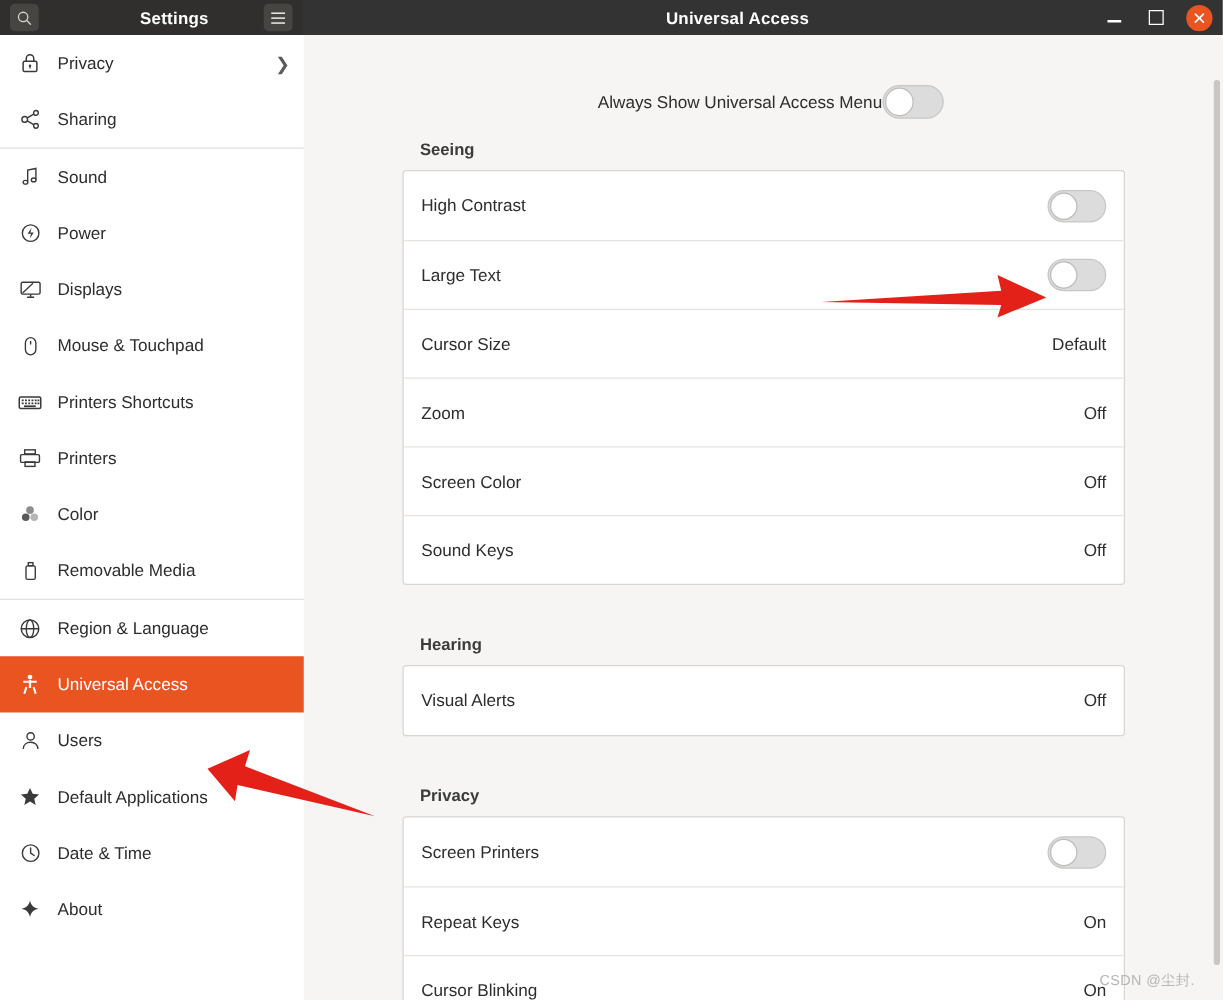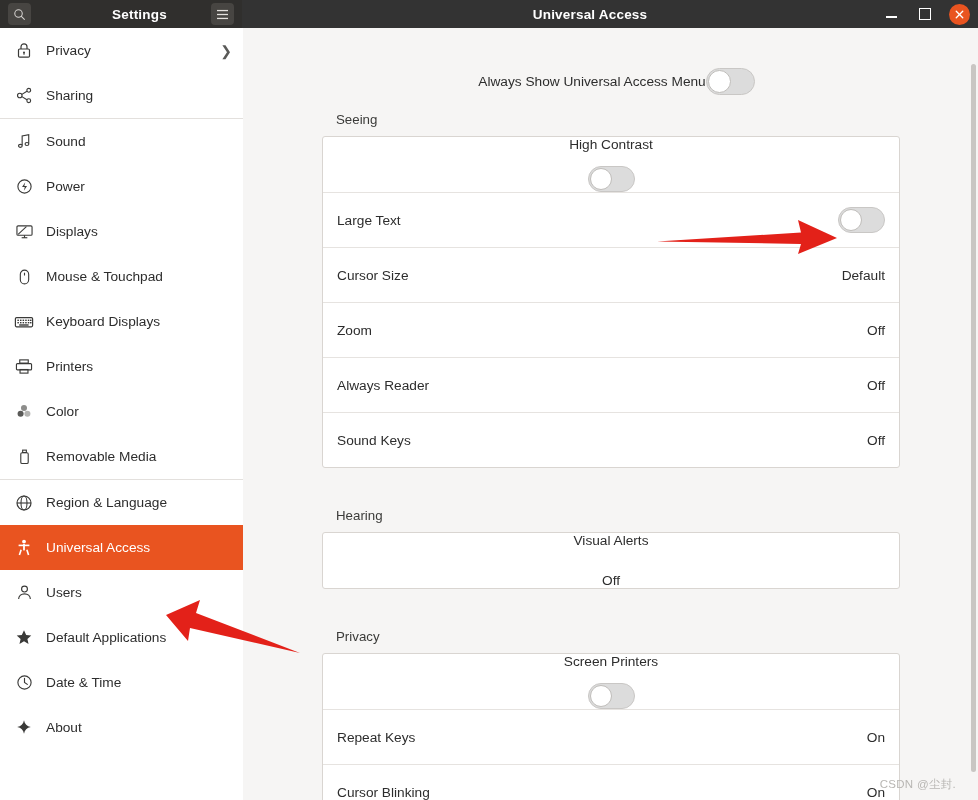--- a/index.html
+++ b/index.html
@@ -103,37 +103,37 @@
     overflow:hidden;
   }
   .always-row {
     display:flex; align-items:center; justify-content:center;
     padding:0 66px 0 78px;
     height:54px; margin-top:26px;
   }
   .always-row .txt { font-size:13.7px; color:#2d2d2d; }
 
   .section-title {
-    font-size:13.3px; font-weight:normal; color:#3b3b39;
+    font-size:13.3px; font-weight:bold; color:#3b3b39;
     padding-left:93px; margin-top:4px; margin-bottom:9px;
   }
   .card {
     margin:0 78px 0 79px;
     background:#ffffff;
     border:1px solid #d9d5d1;
     border-radius:3px;
     overflow:hidden;
   }
   .row {
     height:55px; display:flex; align-items:center;
     justify-content:space-between;
     padding:0 14px 0 14px;
     border-top:1px solid #e6e3e0;
   }
-  .row:first-child { border-top:none;flex-direction:column; }
+  .row:first-child { border-top:none; }
   .row .rlbl { font-size:13.7px; color:#2d2d2d; }
   .row .rval { font-size:13.7px; color:#2d2d2d; }
 
   
   .toggle {
     width:47px; height:26px; border-radius:13px;
     background:#dcdcdc; border:1px solid #c9c7c5;
     position:relative; flex:none;
   }
   .toggle .knob {
@@ -291,21 +291,21 @@
           <rect x="3.4" y="7" width="1.5" height="1.4"></rect>
             <rect x="6" y="7" width="1.5" height="1.4"></rect>
           <rect x="8.6" y="7" width="1.5" height="1.4"></rect>
             <rect x="11.2" y="7" width="1.5" height="1.4"></rect>
           <rect x="13.8" y="7" width="1.5" height="1.4"></rect>
             <rect x="16" y="7" width="1.5" height="1.4"></rect>
           <rect x="5.2" y="9.3" width="9.4" height="1.4"></rect>
         </g>
       </svg>
     </span>
-    <span class="lbl">Keyboard Displays</span>
+    <span class="lbl">Printers Shortcuts</span>
   </div>
 
   <div class="side-item">
     <span class="ico">
       <svg width="18" height="17" viewBox="0 0 18 18">
         <rect x="4.5" y="2" width="9" height="3.4" fill="none" stroke="currentColor" stroke-width="1.2"></rect>
         <path d="M2 6h14a1 1 0 0 1 1 1v4.6a1 1 0 0 1-1 1H2a1 1 0 0 1-1-1V7a1 1 0 0 1 1-1Z" fill="none" stroke="currentColor" stroke-width="1.2"></path>
         <rect x="4.8" y="12.2" width="8.4" height="3.8" fill="none" stroke="currentColor" stroke-width="1.2"></rect>
       </svg>
     </span>
@@ -423,21 +423,21 @@
     </div>
     <div class="row">
       <span class="rlbl">Cursor Size</span>
       <span class="rval">Default</span>
     </div>
     <div class="row">
       <span class="rlbl">Zoom</span>
       <span class="rval">Off</span>
     </div>
     <div class="row">
-      <span class="rlbl">Always Reader</span>
+      <span class="rlbl">Screen Color</span>
       <span class="rval">Off</span>
     </div>
     <div class="row">
       <span class="rlbl">Sound Keys</span>
       <span class="rval">Off</span>
     </div>
   </div>
 
   <div class="spacer-md"></div>
 

